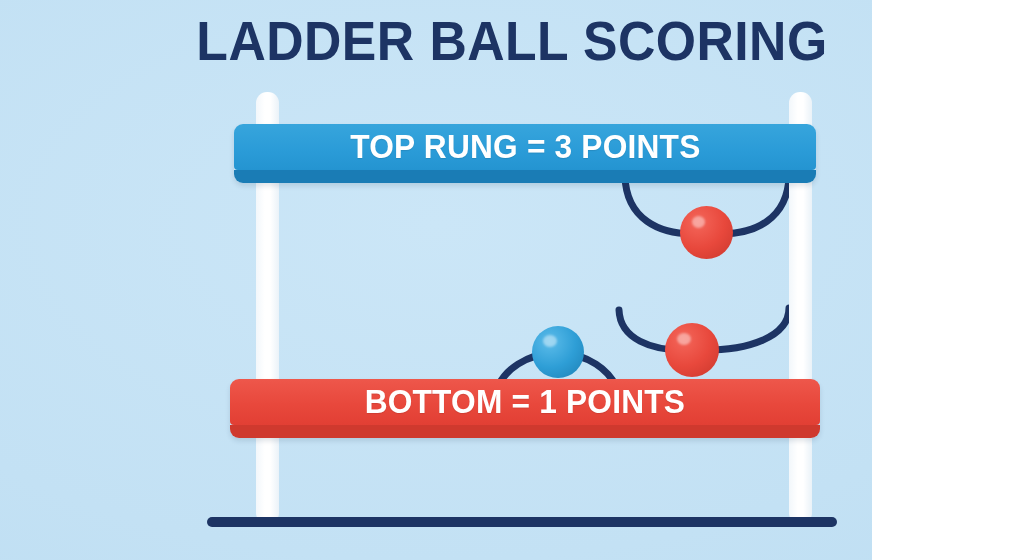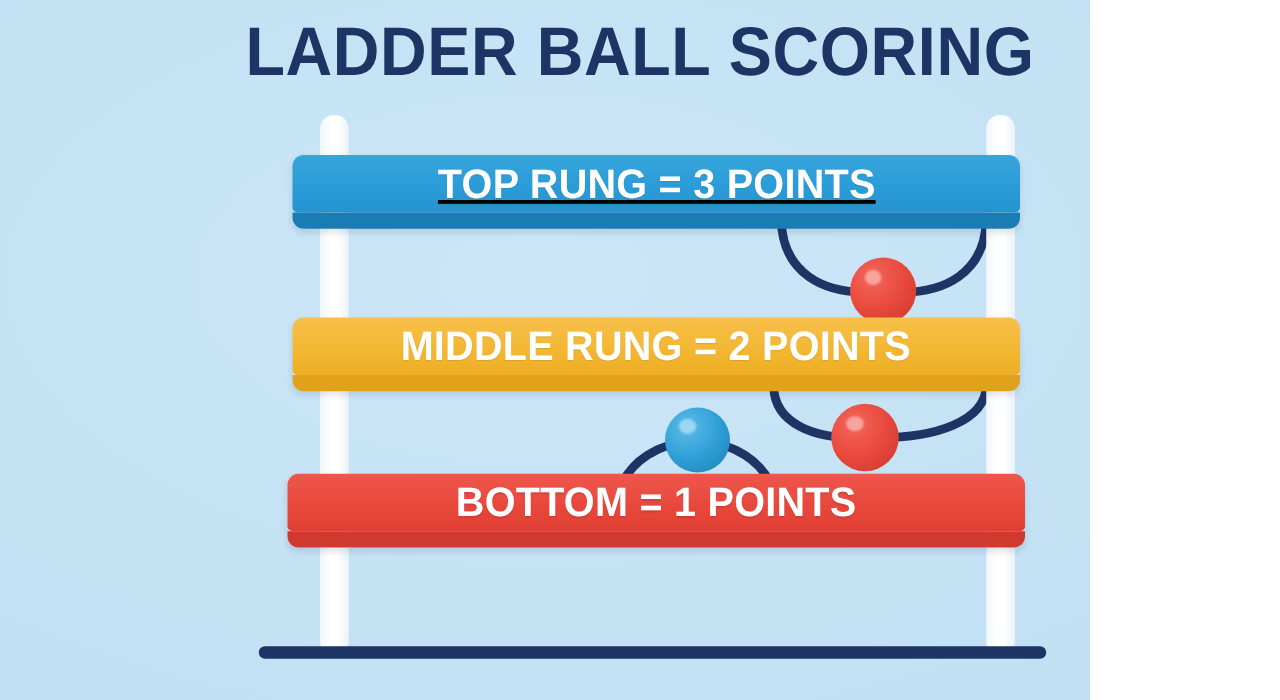--- a/index.html
+++ b/index.html
@@ -167,32 +167,26 @@
     <div class="shade" style="background: radial-gradient(circle at 34% 30%, #f4665a 0%, #e8483c 52%, #c9372c 100%);"></div>
     <div class="hilite"></div>
   </div>
 
   <div class="ball" id="ball-mid-blue">
     <div class="shade" style="background: radial-gradient(circle at 34% 30%, #5cbcea 0%, #2e9ed6 52%, #1c7fb4 100%);"></div>
     <div class="hilite"></div>
   </div>
 
   <div class="rung" id="rung-top">
-    <div class="rung-face" style="background: linear-gradient(to bottom, #37a5dc 0%, #2b9cd8 55%, #2494d1 100%); text-decoration: underline;">
+    <div class="rung-face" style="background: linear-gradient(to bottom, #37a5dc 0%, #2b9cd8 55%, #2494d1 100%);">
       <span class="rung-label">TOP RUNG = 3 POINTS</span>
     </div>
     <div class="rung-edge" style="background: #1a7cb5;"></div>
   </div>
 
-  <div class="rung" id="rung-middle">
-    <div class="rung-face" style="background: linear-gradient(to bottom, #f7c04a 0%, #f3b733 55%, #eeae24 100%);">
-      <span class="rung-label">MIDDLE RUNG = 2 POINTS</span>
-    </div>
-    <div class="rung-edge" style="background: #e0a11d;"></div>
-  </div>
 
   <div class="rung" id="rung-bottom">
     <div class="rung-face" style="background: linear-gradient(to bottom, #ee574b 0%, #e8483c 55%, #e23f34 100%);">
       <span class="rung-label">BOTTOM = 1 POINTS</span>
     </div>
     <div class="rung-edge" style="background: #cf392e;"></div>
   </div>
 
   <div class="base-line"></div>
 

